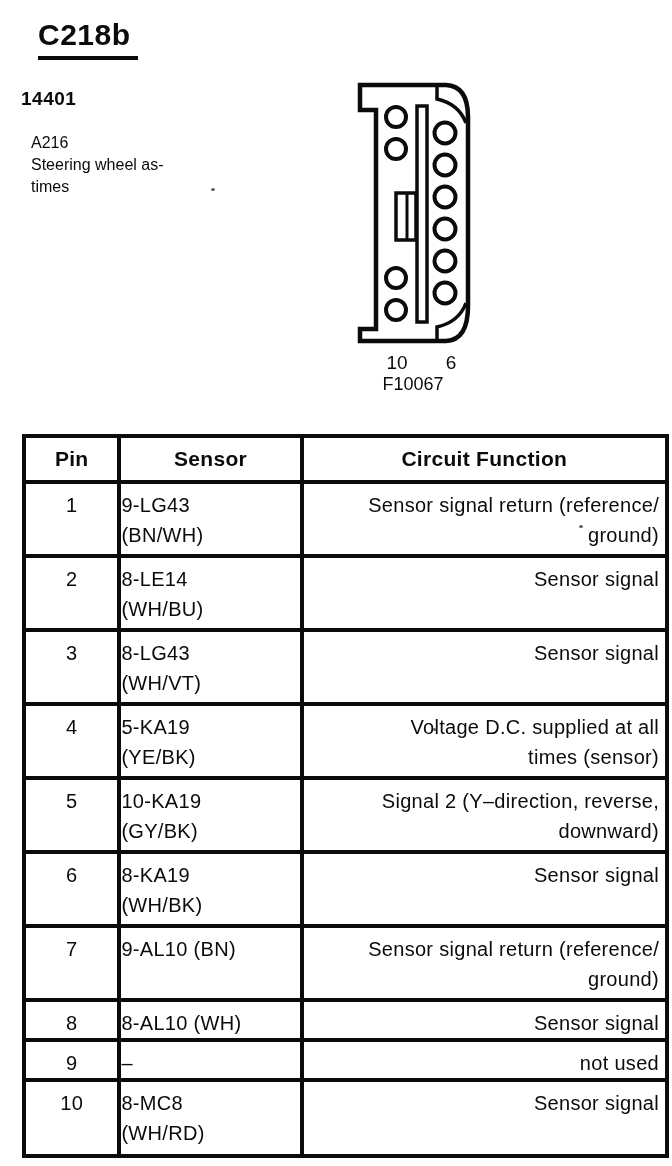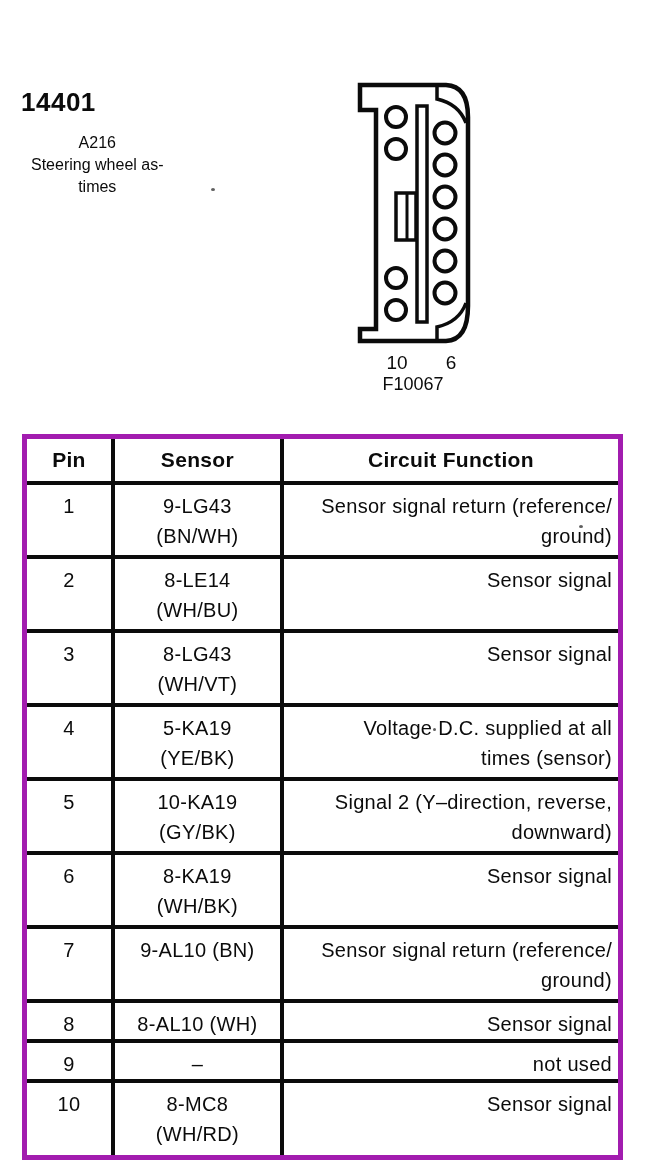--- a/index.html
+++ b/index.html
@@ -14,68 +14,69 @@
   
   .connector-id{
     position:absolute;left:38px;top:20px;
     font-size:30px;font-weight:bold;line-height:1;
     letter-spacing:.5px;
     border-bottom:4px solid #0b0b0b;
     padding:0 7px 6px 0;
   }
   .part-number{
     position:absolute;left:21px;top:89px;
-    font-size:26px;font-weight:bold;line-height:1;letter-spacing:.5px;
+    font-size:19px;font-weight:bold;line-height:1;letter-spacing:.5px;
   }
   .component{
     position:absolute;left:31px;top:132px;
-    font-size:16px;line-height:22px;text-align:center;
+    font-size:16px;line-height:22px;
   }
   .component span{display:block;}
 
   
   .diagram{position:absolute;left:340px;top:75px;width:170px;height:330px;}
   .diagram *{vector-effect:none;}
 
   
   table.pin-table{
     position:absolute;left:22px;top:434px;
-    width:601px;
+    width:647px;
     border-collapse:collapse;table-layout:fixed;
-    border:5px solid #a21caf;
+    border:2px solid #a21caf;
   }
   .pin-table th,.pin-table td{
     border:4px solid #0b0b0b;
     vertical-align:top;
     font-size:20px;
     line-height:30px;
     letter-spacing:.3px;
     padding:0;
   }
   .pin-table thead th{
     font-size:21px;font-weight:bold;text-align:center;
     vertical-align:middle;height:36px;line-height:1;
     padding:2px 0 4px 0;
   }
   td.pin-cell{text-align:center;padding-top:6px;}
-  td.circuit-cell{text-align:center;padding-top:6px;}
+  td.circuit-cell{padding-top:6px;}
   td.function-cell{text-align:right;padding:6px 6px 0 20px;}
   .cell-line{display:block;}
 
   
   .speck{position:absolute;width:4px;height:3px;background:#2a2a2a;border-radius:50%;opacity:.75;}
   .speck.s1{left:211px;top:188px;}
   .speck.s2{left:579px;top:525px;}
   .speck.s3{left:433px;top:728px;width:3px;}
 </style>
 </head>
 <body>
 
 <div class="page">
 
+  <div class="connector-id">C218b</div>
 
   <div class="part-number">14401</div>
 
   <div class="component">
     <span>A216</span>
     <span>Steering wheel as-</span>
     <span>times</span>
   </div>
 
   <svg class="diagram" viewBox="340 75 170 330" xmlns="http://www.w3.org/2000/svg">

